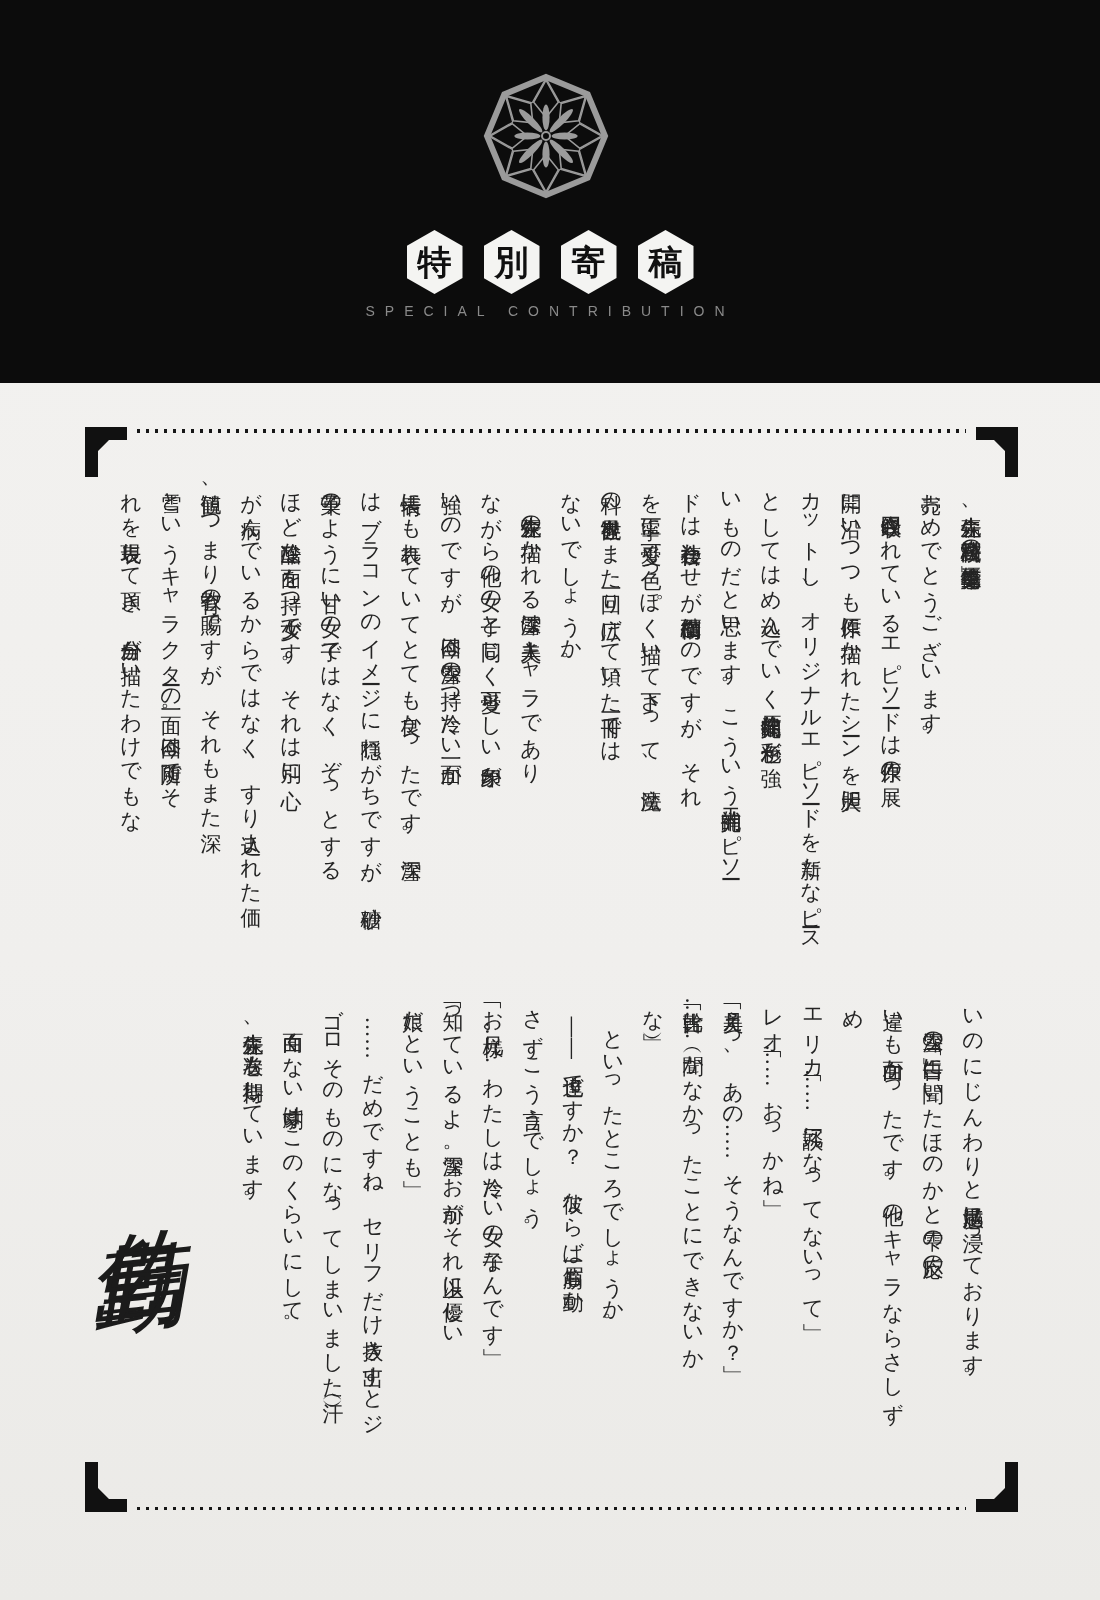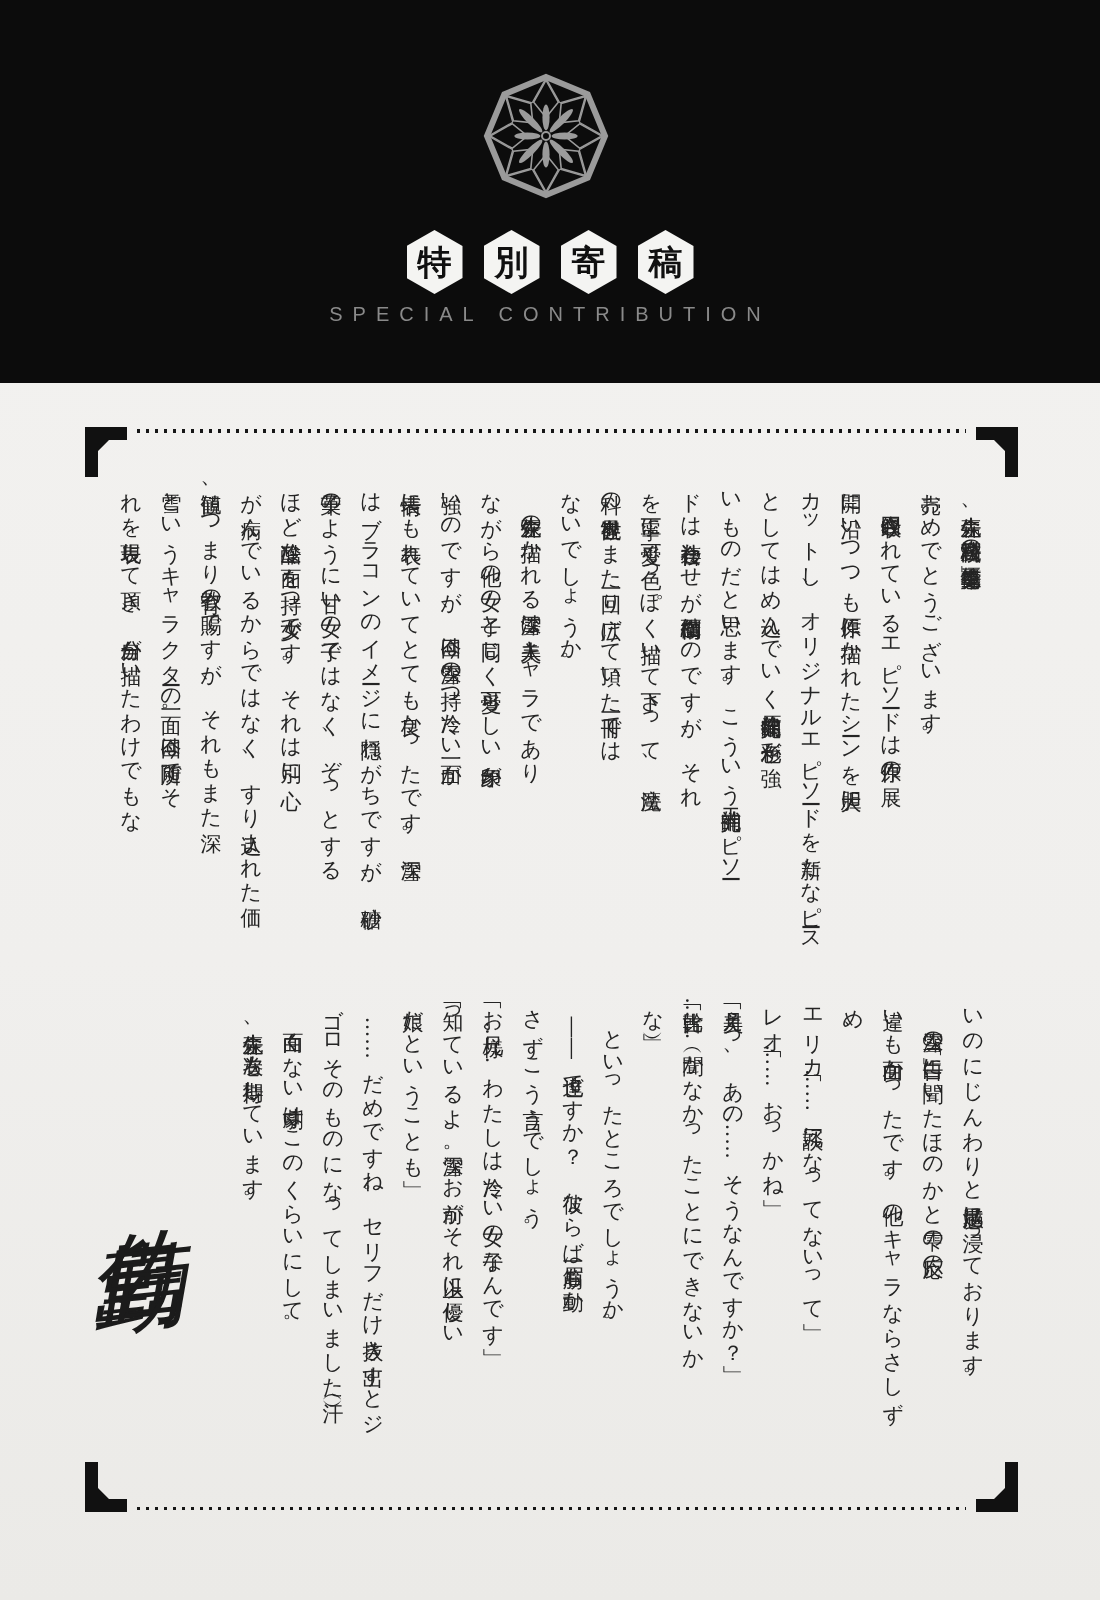--- a/index.html
+++ b/index.html
@@ -29,21 +29,21 @@
     display:flex;align-items:center;justify-content:center;
   }
   .hex span{
     font-family:"Liberation Sans","DejaVu Sans",sans-serif;
     font-size:34px;font-weight:600;color:#101010;line-height:1;
   }
   .subtitle{
     position:absolute;left:0;top:303px;width:1100px;
     text-align:center;
     font-family:"Liberation Sans","DejaVu Sans",sans-serif;
-    font-size:20px;color:#8a8a8a;
+    font-size:14px;color:#8a8a8a;
     letter-spacing:10px;font-weight:400;
   }
   
   .rule{
     position:absolute;left:85px;width:933px;height:50px;
     display:flex;justify-content:space-between;
   }
   .rule-top{top:427px;align-items:flex-start;}
   .rule-bottom{top:1462px;align-items:flex-end;}
   .rule .dots{

